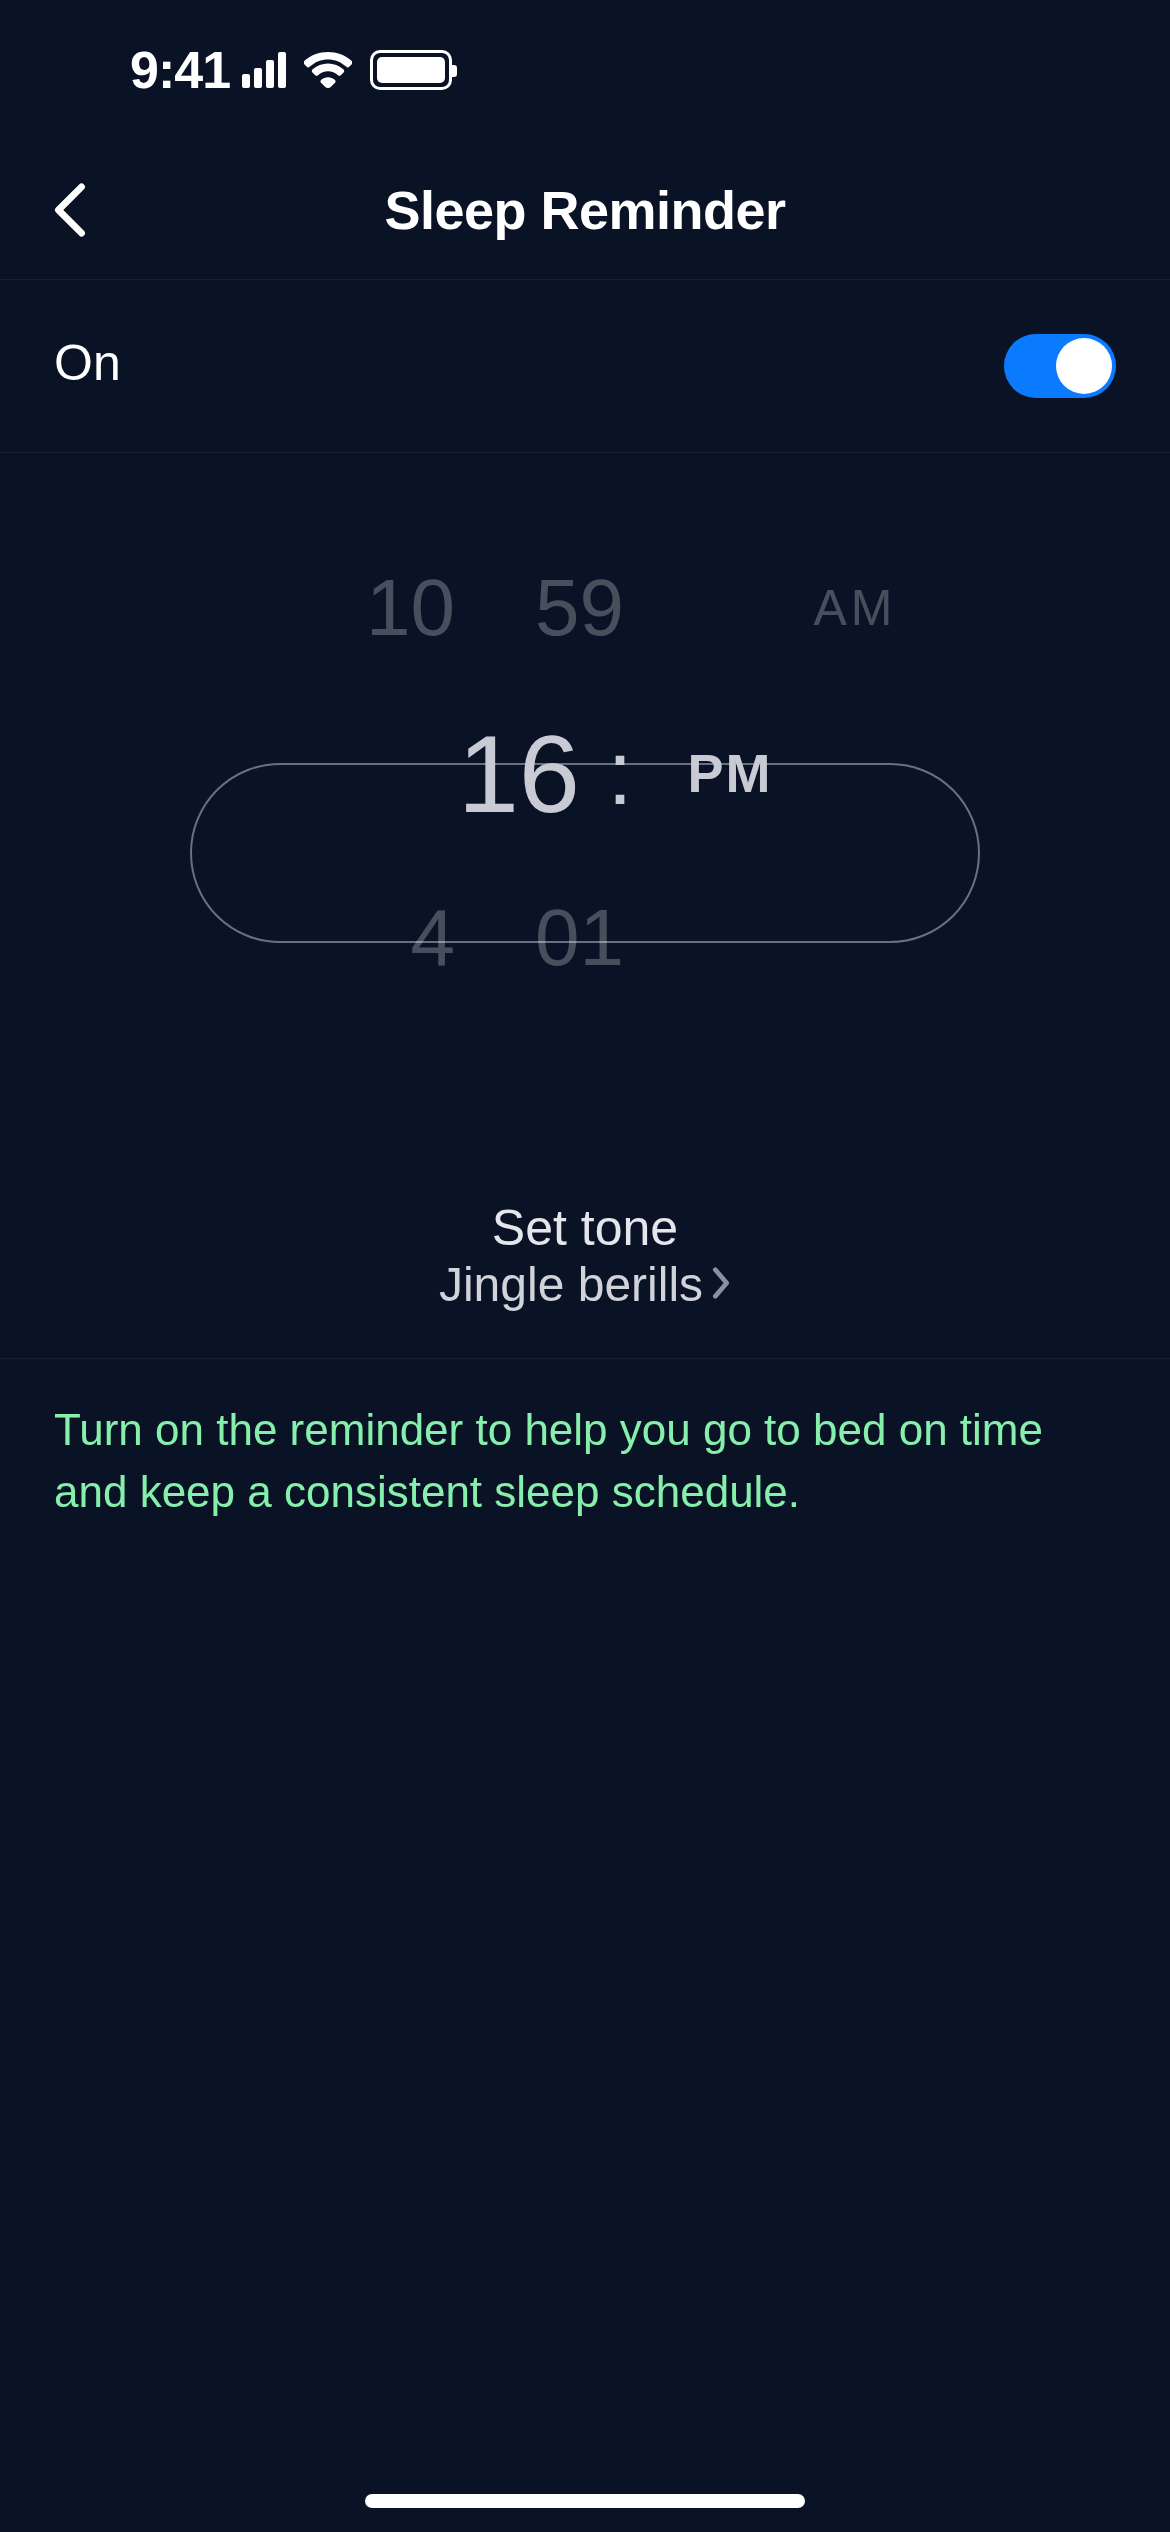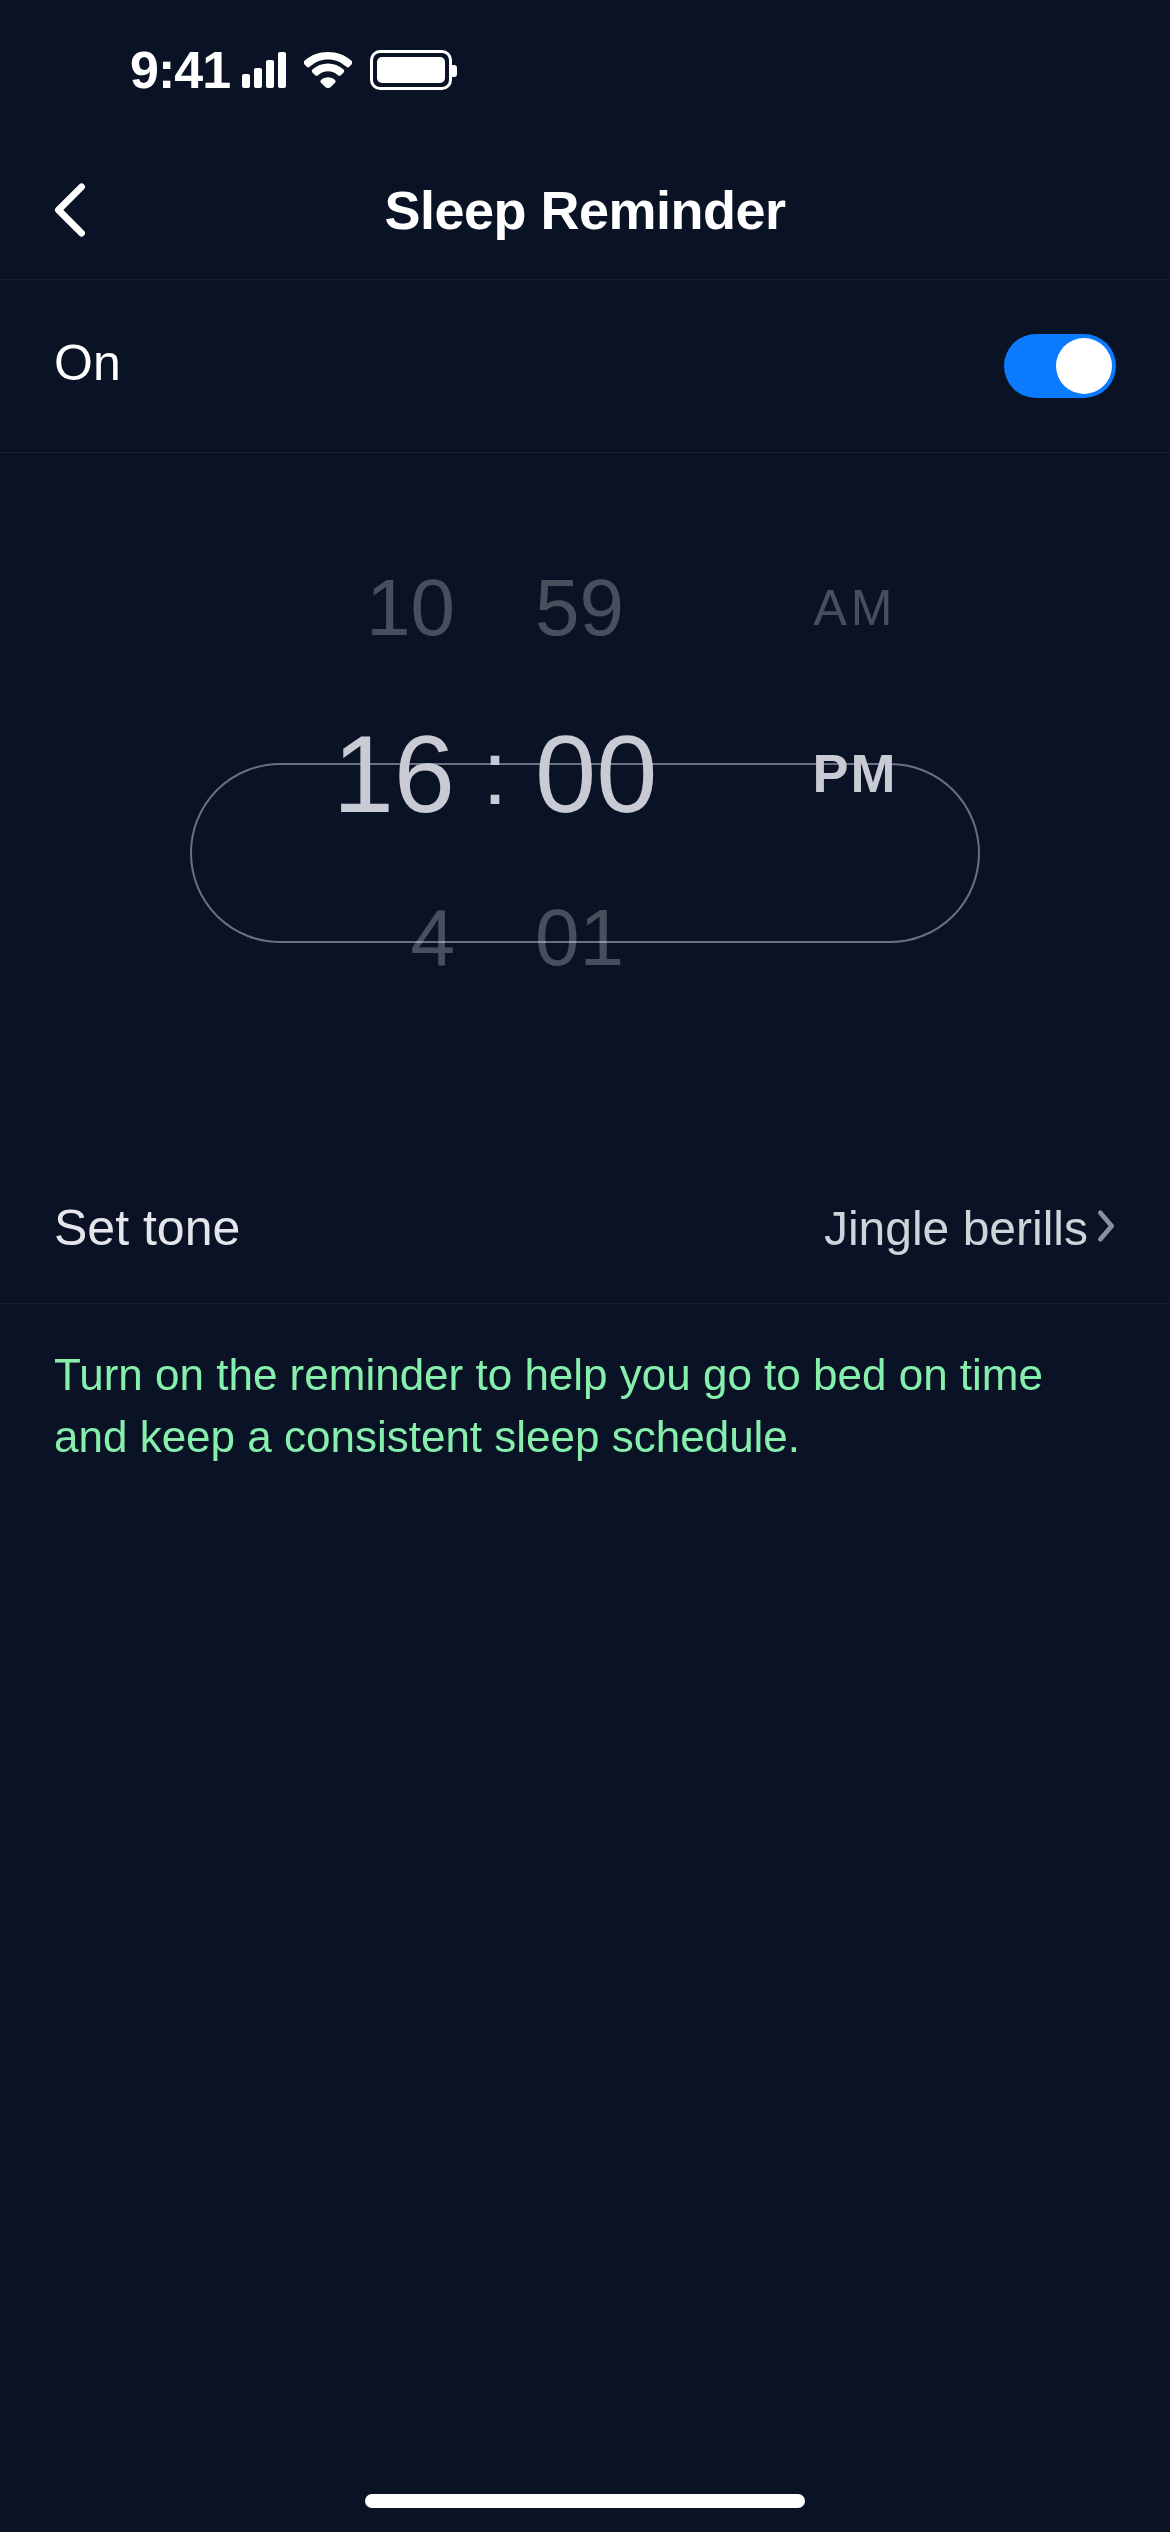--- a/index.html
+++ b/index.html
@@ -199,20 +199,21 @@
       transform: translateX(-50%);
       top: 230px;
       pointer-events: none;
     }
     .tone-row {
       display: flex;
       justify-content: space-between;
       align-items: center;
       padding: 46px 54px;
       border-bottom: 1px solid rgba(255,255,255,0.06);
+      flex-direction: column;
     }
     .tone-label {
       font-size: 50px;
       font-weight: 500;
       color: #e4e6eb;
     }
     .tone-value-wrap {
       display: flex;
       align-items: center;
       gap: 8px;
@@ -288,21 +289,20 @@
     <div class="picker-pill"></div>
     <div class="picker-row dim">
       <div class="picker-col hour">10</div>
       <div class="picker-sep"></div>
       <div class="picker-col minute">59</div>
       <div class="picker-col period">AM</div>
     </div>
     <div class="picker-row selected">
       <div class="picker-col hour">16</div>
       <div class="picker-sep">:</div>
-      <div class="picker-col minute">00</div>
       <div class="picker-col period">PM</div>
     </div>
     <div class="picker-row dim">
       <div class="picker-col hour">4</div>
       <div class="picker-sep"></div>
       <div class="picker-col minute">01</div>
       <div class="picker-col period"></div>
     </div>
   </div>
 </div>

